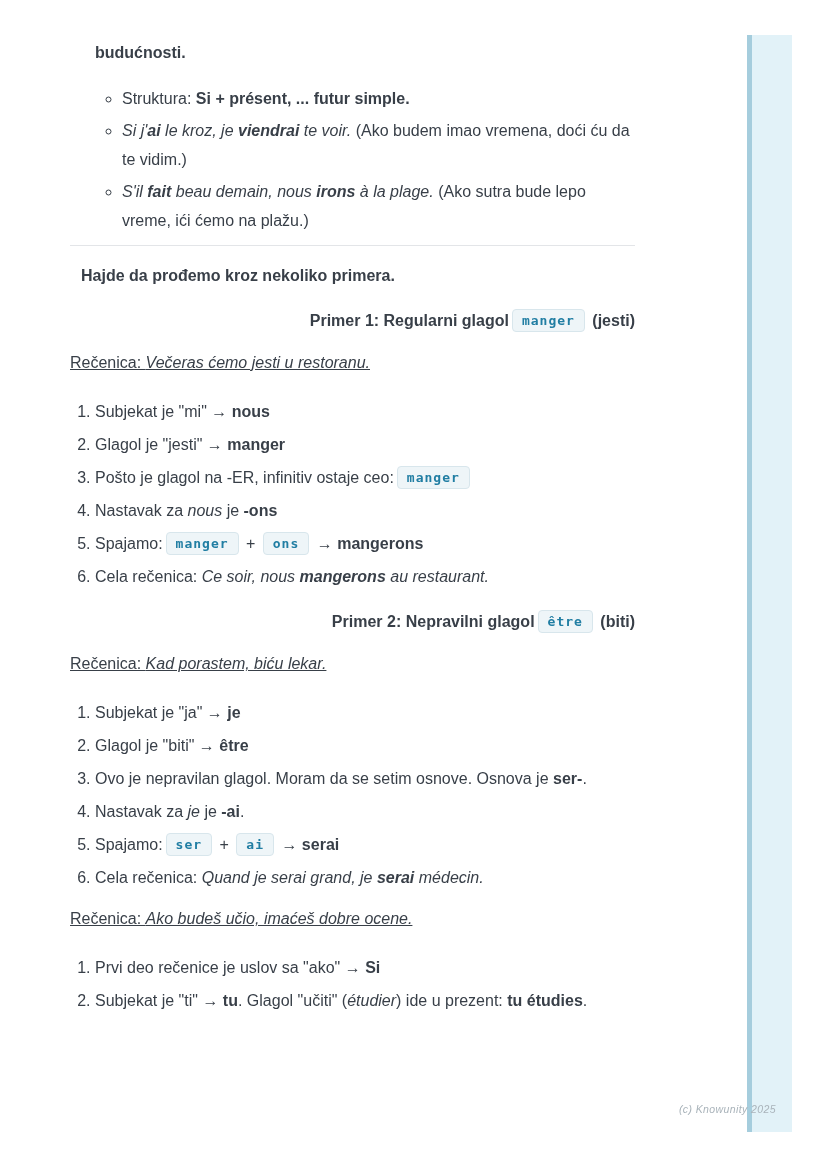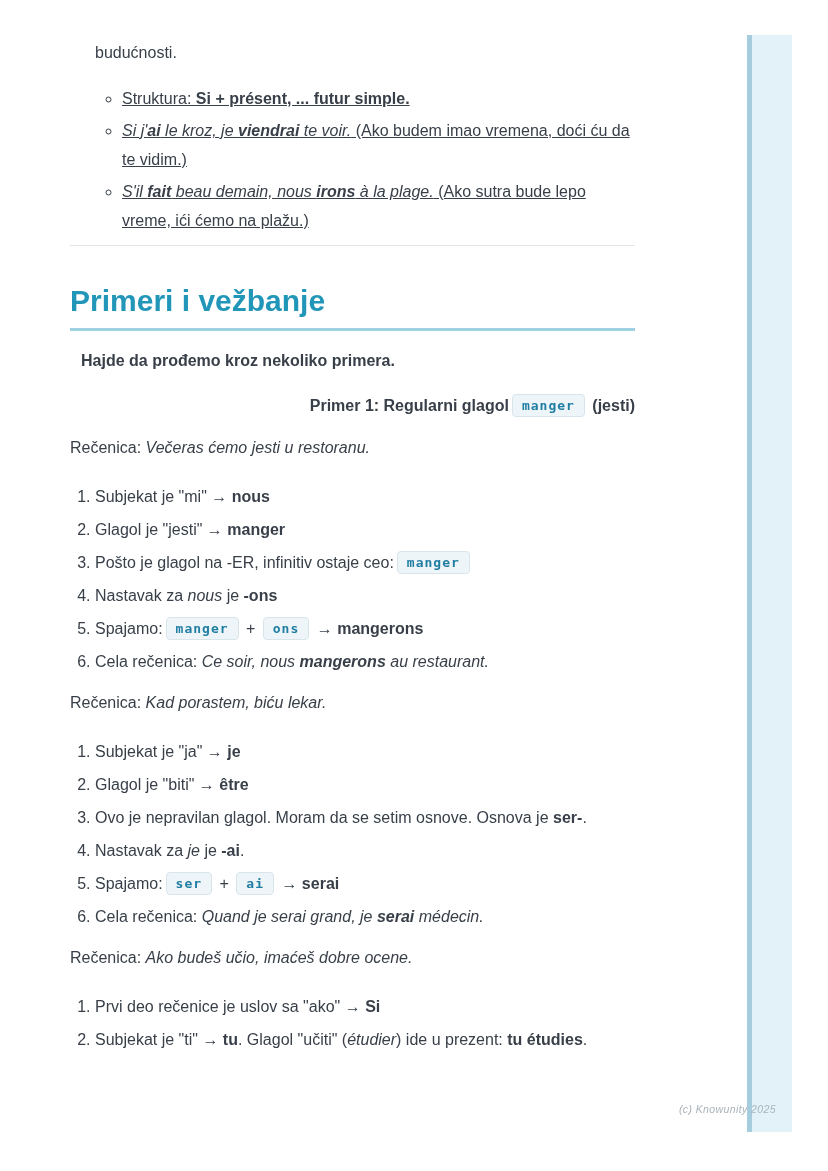--- a/index.html
+++ b/index.html
@@ -10,37 +10,37 @@
   *{ box-sizing:border-box; margin:0; padding:0; }
   html,body{ background:#ffffff; }
   body{
     width:828px; height:1171px; overflow:hidden; position:relative;
     font-family:"Liberation Sans","DejaVu Sans",sans-serif;
     color:var(--text); font-size:16px;
   }
   .doc{ position:absolute; inset:0; background:#ffffff; }
   .content{ position:absolute; left:70px; top:41px; width:565px; }
 
-  .cont-para{ margin:0 0 0 25px; line-height:24px; }
+  .cont-para{ margin:0 0 0 25px; line-height:24px;font-weight:bold; }
 
   ul.bullets{ margin:19px 0 0 25px; padding-left:27px; list-style:circle; }
-  ul.bullets li{ margin:0 0 3px 0; line-height:29px;text-decoration:underline; }
+  ul.bullets li{ margin:0 0 3px 0; line-height:29px; }
 
   hr.divider{ border:none; border-top:1px solid var(--hr); margin:10px 0 0 0; }
 
   h1.section-heading{
     margin:38px 0 0 0; font-size:30px; line-height:34px; font-weight:700;
     color:var(--heading); padding-bottom:10px;
     border-bottom:3px solid var(--underline);
   }
 
   p.lead{ margin:18px 0 0 11px; line-height:24px;font-weight:bold; }
 
   .ex-title{ margin:20px 0 0 0; font-weight:700; line-height:26px;text-align:right; }
-  .sentence{ margin:17px 0 0 0; line-height:24px; }
+  .sentence{ margin:17px 0 0 0; line-height:24px;text-decoration:underline; }
 
   ol.steps{ margin:25px 0 0 0; padding-left:25px; }
   ol.steps li{ margin:0 0 9px 0; line-height:24px; }
 
   .b{ font-weight:700; }
   .it{ font-style:italic;text-align:center; }
   .b.it{ font-weight:700; font-style:italic; }
 
   .chip{
     display:inline-block; background:var(--chip-bg);
@@ -72,38 +72,38 @@
     <p class="cont-para">budućnosti.</p>
 
     <ul class="bullets">
         <li><span>Struktura: </span><span class="b">Si + présent, ... futur simple.</span></li>
         <li><span class="it">Si j'</span><span class="b it">ai</span><span class="it"> le kroz, je </span><span class="b it">viendrai</span><span class="it"> te voir.</span><span> (Ako budem imao vremena, doći ću da te vidim.)</span></li>
         <li><span class="it">S'il </span><span class="b it">fait</span><span class="it"> beau demain, nous </span><span class="b it">irons</span><span class="it"> à la plage.</span><span> (Ako sutra bude lepo vreme, ići ćemo na plažu.)</span></li>
       </ul>
 
     <hr class="divider">
 
-    <h1 class="section-heading">Primeri i vežbanje</h1>
 
     <p class="lead">Hajde da prođemo kroz nekoliko primera.</p>
 
     <section>
       <p class="ex-title"><span class="b">Primer 1: Regularni glagol</span><span class="chip">manger</span><span class="b"> (jesti)</span></p>
       <p class="sentence"><span>Rečenica: </span><span class="it">Večeras ćemo jesti u restoranu.</span></p>
       <ol class="steps">
           <li><span>Subjekat je "mi" → </span><span class="b">nous</span></li>
           <li><span>Glagol je "jesti" → </span><span class="b">manger</span></li>
           <li><span>Pošto je glagol na -ER, infinitiv ostaje ceo:</span><span class="chip">manger</span></li>
           <li><span>Nastavak za </span><span class="it">nous</span><span> je </span><span class="b">-ons</span></li>
           <li><span>Spajamo:</span><span class="chip">manger</span><span> + </span><span class="chip">ons</span><span> → </span><span class="b">mangerons</span></li>
           <li><span>Cela rečenica: </span><span class="it">Ce soir, nous </span><span class="b it">mangerons</span><span class="it"> au restaurant.</span></li>
         </ol>
     </section>
 
     <section>
+      <p class="ex-title"><span class="b">Primer 2: Nepravilni glagol</span><span class="chip">être</span><span class="b"> (biti)</span></p>
       <p class="sentence"><span>Rečenica: </span><span class="it">Kad porastem, biću lekar.</span></p>
       <ol class="steps">
           <li><span>Subjekat je "ja" → </span><span class="b">je</span></li>
           <li><span>Glagol je "biti" → </span><span class="b">être</span></li>
           <li><span>Ovo je nepravilan glagol. Moram da se setim osnove. Osnova je </span><span class="b">ser-</span><span>.</span></li>
           <li><span>Nastavak za </span><span class="it">je</span><span> je </span><span class="b">-ai</span><span>.</span></li>
           <li><span>Spajamo:</span><span class="chip">ser</span><span> + </span><span class="chip">ai</span><span> → </span><span class="b">serai</span></li>
           <li><span>Cela rečenica: </span><span class="it">Quand je serai grand, je </span><span class="b it">serai</span><span class="it"> médecin.</span></li>
         </ol>
     </section>

